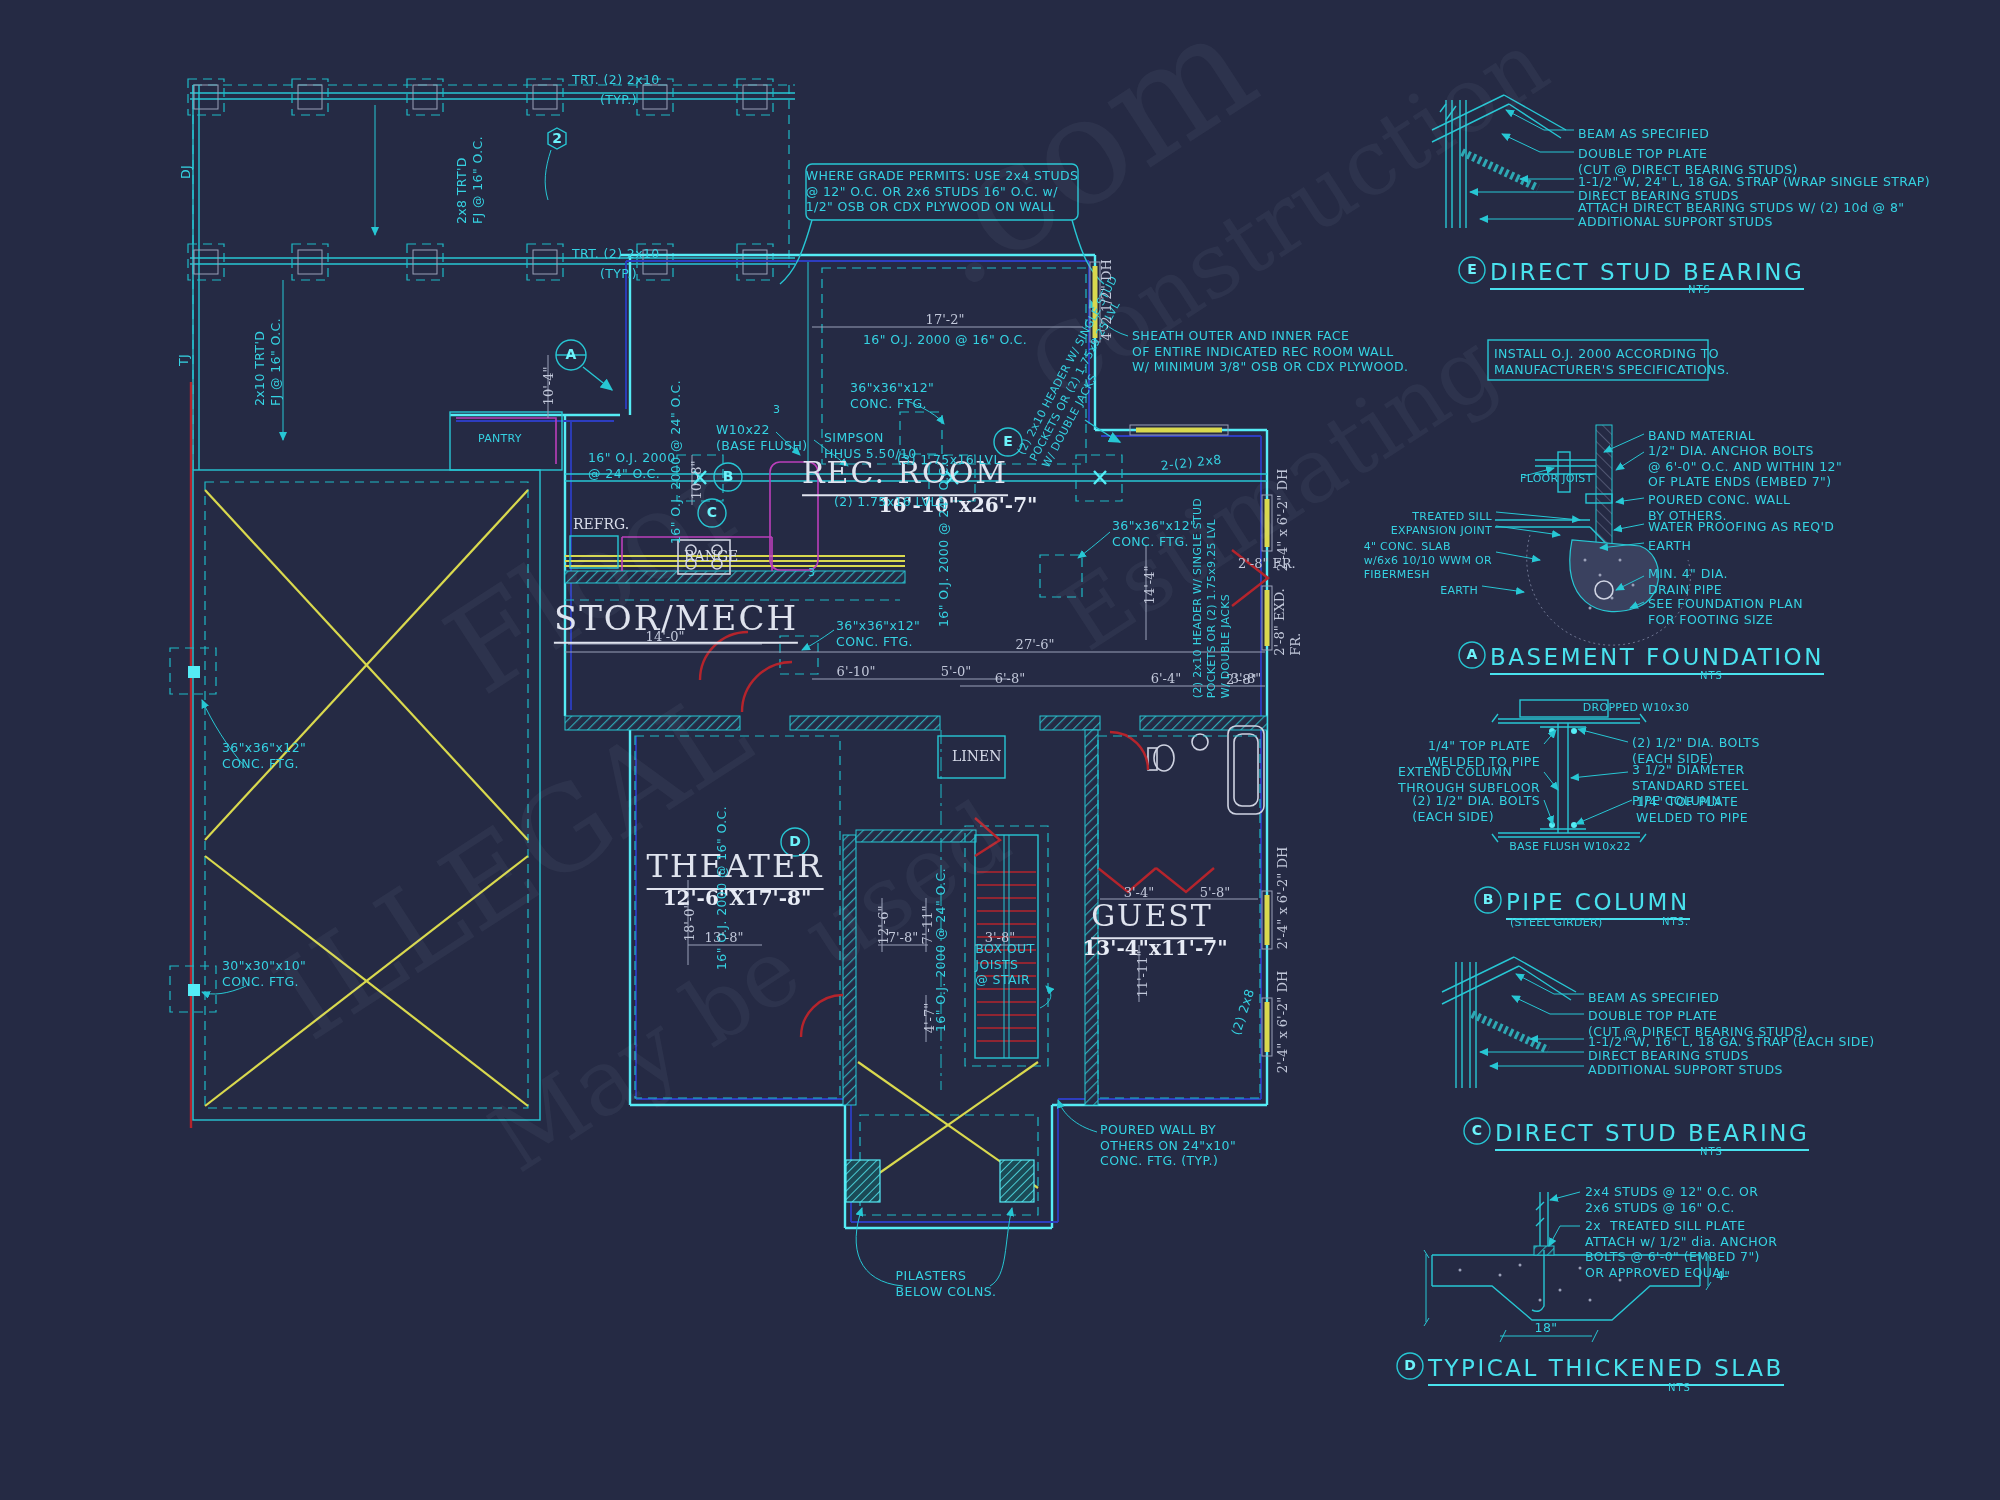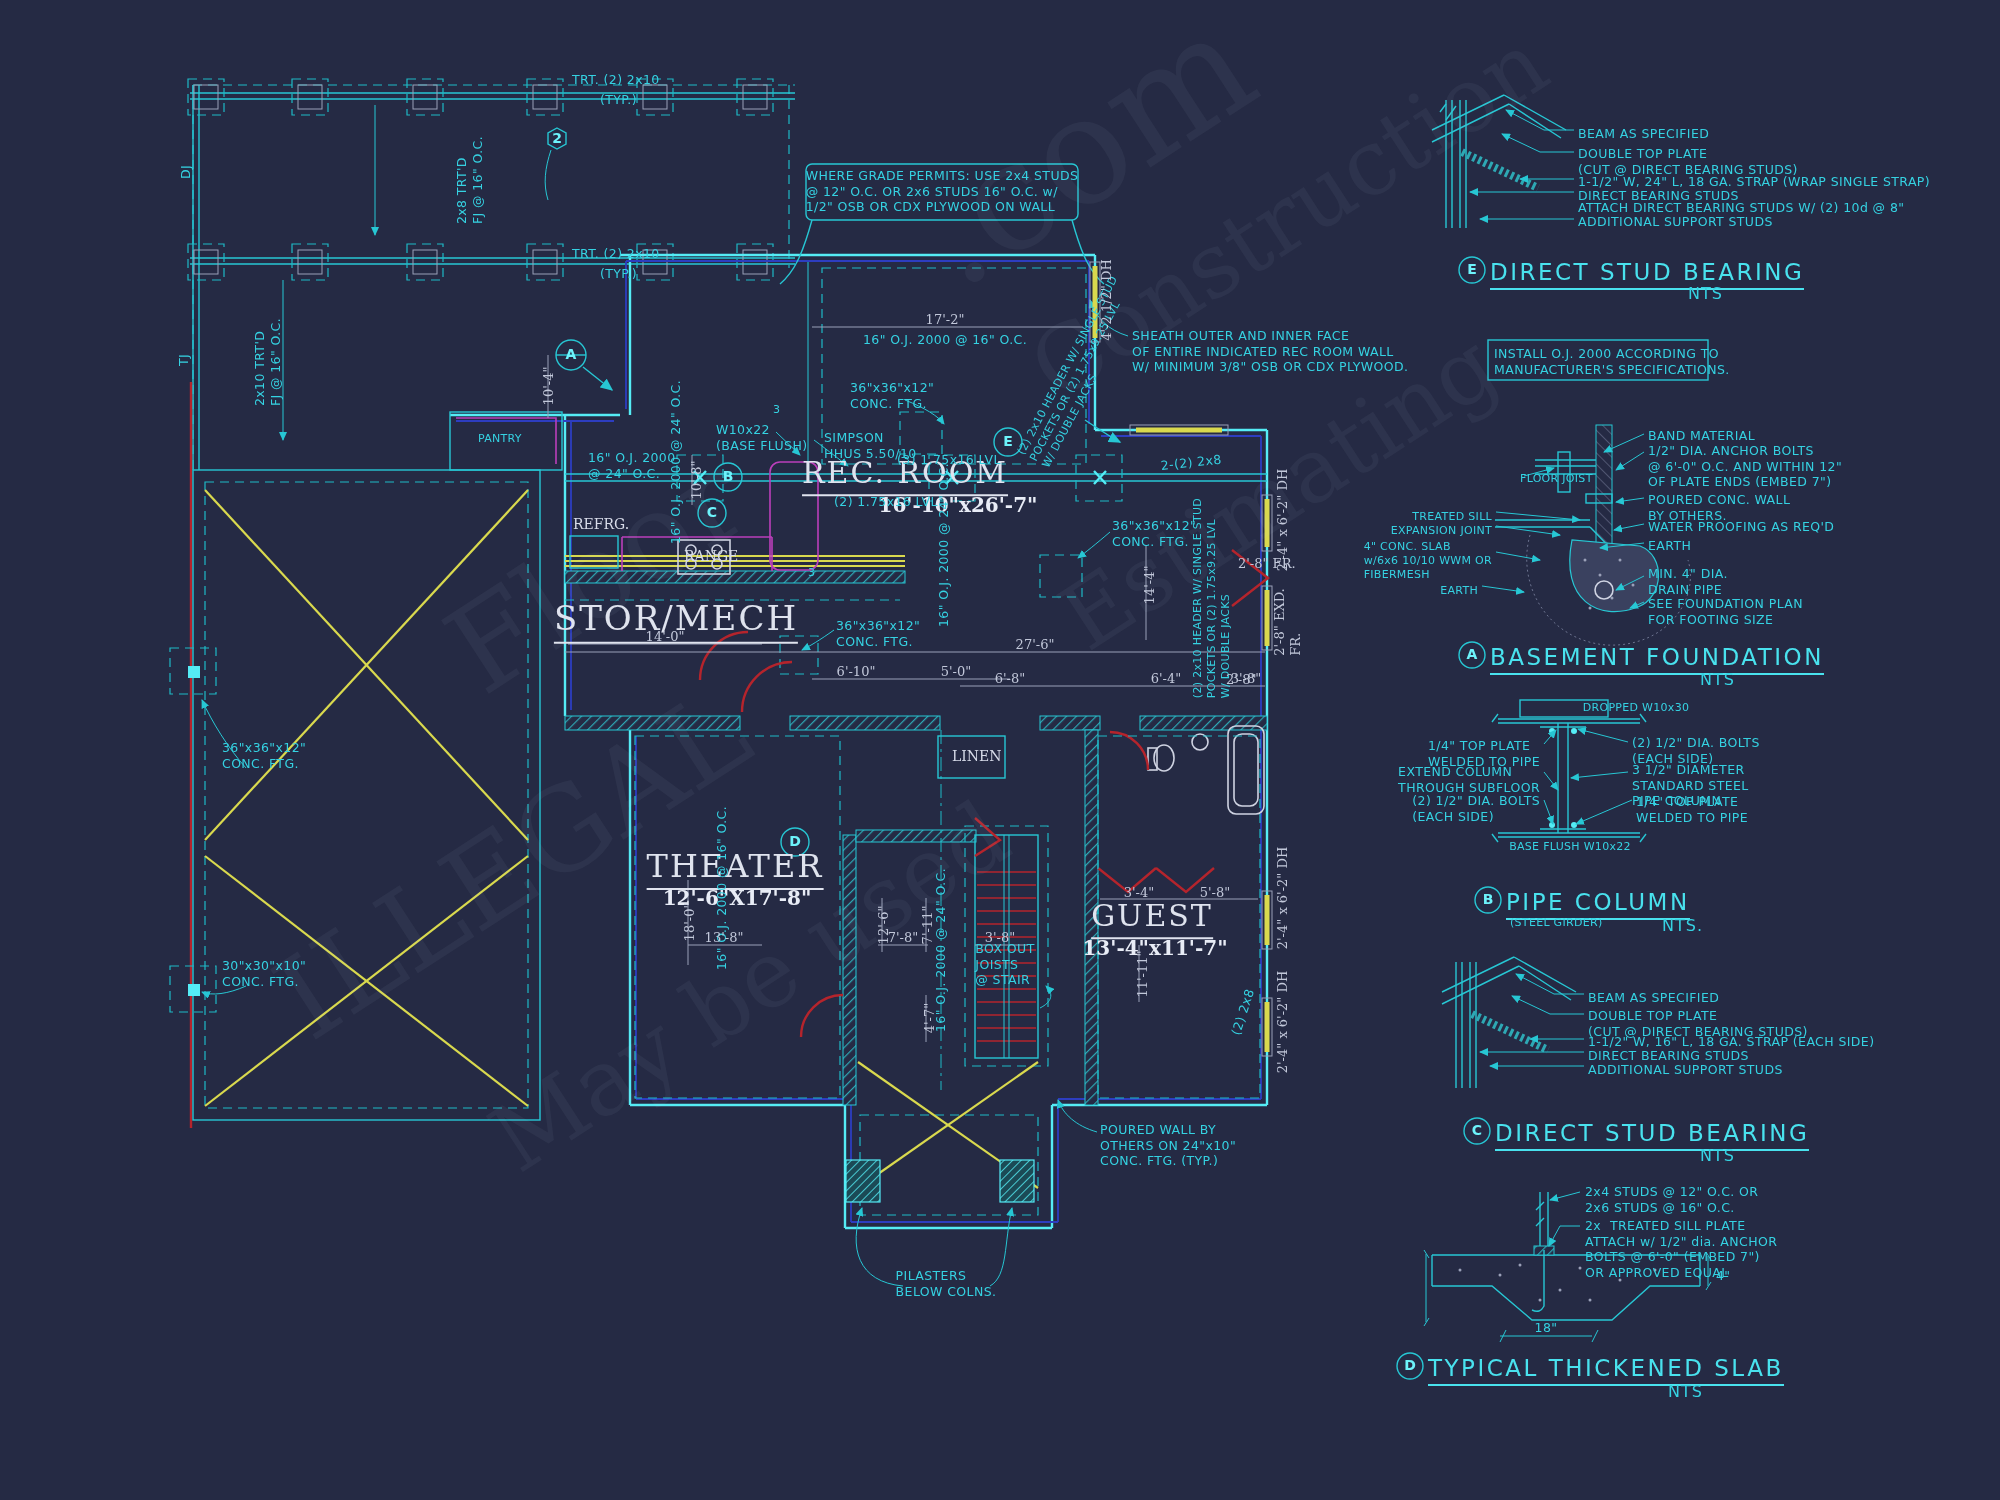--- a/index.html
+++ b/index.html
@@ -28,21 +28,21 @@
   .cy{color:#35d2e2;font-size:12.5px;letter-spacing:.4px;}
   .cys{color:#35d2e2;font-size:11px;letter-spacing:.3px;}
   .room{color:#dfe3ee;font-family:"DejaVu Serif",serif;font-size:30px;letter-spacing:2px;
         border-bottom:2px solid #dfe3ee;padding-bottom:2px;}
   .roomdim{color:#e8ecf6;font-family:"DejaVu Serif",serif;font-weight:bold;font-size:20px;}
   .rsmall{color:#d8dcea;font-family:"DejaVu Serif",serif;font-size:14px;}
   .dim{color:#c2c8da;font-size:13px;font-family:"DejaVu Serif",serif;}
   .call{color:#6df3fb;font-size:14px;font-weight:bold;}
   .dtitle{color:#49e2ee;font-size:23px;letter-spacing:2.5px;border-bottom:2px solid #49e2ee;
           padding-bottom:1px;}
-  .nts{color:#35d2e2;font-size:16px;letter-spacing:1px;}
+  .nts{color:#35d2e2;font-size:10px;letter-spacing:1px;}
   .wm{color:rgba(205,210,232,0.055);font-family:"DejaVu Serif",serif;}
   
   .tblock{position:absolute;left:1438px;top:1398px;width:450px;height:84px;
           border:2px solid #cfd3e2;box-shadow:inset 0 0 0 3px #252a44, inset 0 0 0 4px #8d93a8;}
   .tb-title{position:absolute;left:16px;top:6px;color:#dfe3ee;font-family:"Liberation Serif",serif;
             font-size:31px;letter-spacing:2px;}
   .tb-scale{position:absolute;right:14px;top:20px;color:#dfe3ee;font-family:"Liberation Serif",serif;font-size:13px;}
   .tb-rule{position:absolute;left:14px;right:14px;top:44px;border-top:1.5px solid #cfd3e2;}
   .tb-note1{position:absolute;left:16px;top:47px;color:#dfe3ee;font-family:"Liberation Serif",serif;font-size:14px;}
   .tb-note2{position:absolute;left:16px;top:64px;color:#dfe3ee;font-family:"Liberation Serif",serif;font-size:14px;}

